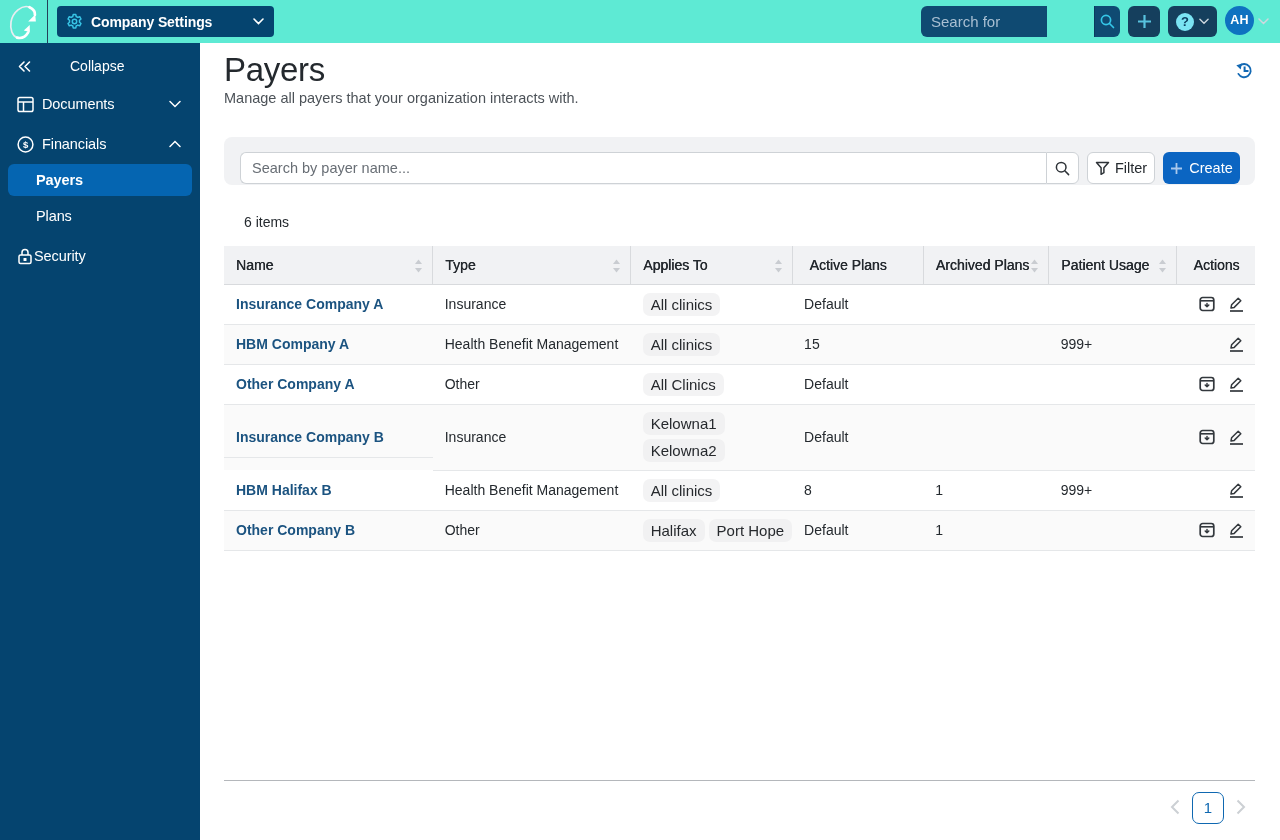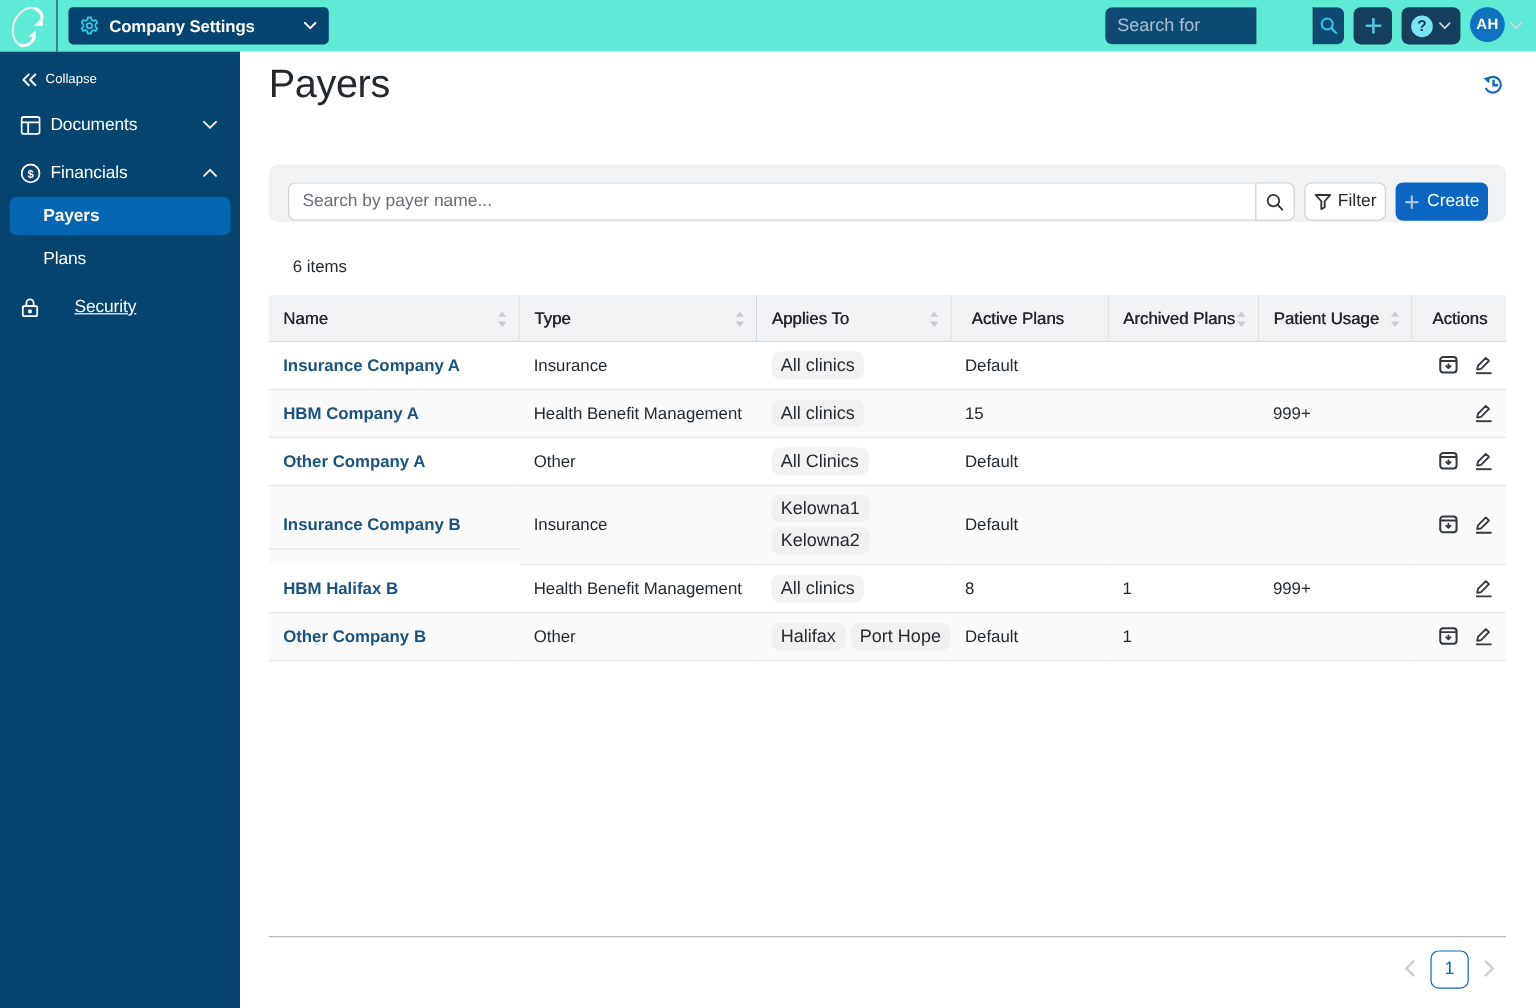--- a/index.html
+++ b/index.html
@@ -21,21 +21,21 @@
 .plus-btn { left:1128px; width:32px; }
 .help-btn { left:1168px; width:49px; }
 .help-circle { width:18px; height:18px; border-radius:50%; background:#7be4f3; color:#0b3c5e; font-size:13px; font-weight:bold; text-align:center; line-height:18px; margin-left:8px; }
 .avatar { position:absolute; left:1225px; top:6px; width:29px; height:29px; border-radius:50%; background:#0e72c0; color:#fff; font-weight:bold; font-size:12.5px; text-align:center; line-height:29px; letter-spacing:.3px; }
 
 
 .sidebar { position:absolute; left:0; top:43px; width:200px; height:797px; background:#05446f; color:#fff; }
 .side-item { position:absolute; left:0; width:200px; height:40px; display:flex; align-items:center; font-size:14.5px; letter-spacing:-0.1px; }
 .side-item .ic { position:absolute; left:17px; top:12px; }
 .side-item .chev { position:absolute; left:169px; top:16px; }
-.collapse-row { position:absolute; top:9px; left:0; width:200px; height:28px; display:flex; align-items:center; font-size:11px; color:#fff; }
+.collapse-row { position:absolute; top:9px; left:0; width:200px; height:28px; display:flex; align-items:center; font-size:14px; color:#fff;gap:32px; }
 .sel { position:absolute; left:8px; top:121px; width:184px; height:32px; background:#0565b1; border-radius:6px; }
 
 
 .main { position:absolute; left:200px; top:43px; width:1080px; height:797px; background:#fff; }
 h1 { font-size:33px; font-weight:400; color:#24292e; position:absolute; left:24px; top:8px; letter-spacing:-0.3px; }
 .subtitle { position:absolute; left:24px; top:47px; font-size:14.5px; color:#4c5258; }
 .history { position:absolute; left:1035px; top:18px; }
 
 .toolbar { position:absolute; left:24px; top:94px; width:1031px; height:48px; background:#f1f2f4; border-radius:8px; }
 .tb-input { position:absolute; left:16px; top:15px; width:806px; height:32px; background:#fff; border:1px solid #ced2d6; border-right:none; border-radius:6px 0 0 6px; font-size:14.5px; color:#686e75; line-height:30px; padding-left:11px; }
@@ -147,26 +147,27 @@
     </div>
   <div class="side-item" style="top:153px;">
       <span style="margin-left:36px;">Plans</span>
     </div>
   <div class="side-item" style="top:193px;">
     <svg class="ic" width="16" height="17" viewBox="0 0 16 17">
         <rect x="2" y="7" width="12" height="8.5" rx="1.5" stroke="#fff" stroke-width="1.5" fill="none"></rect>
         <path d="M5 7V4.5a3 3 0 016 0V7" stroke="#fff" stroke-width="1.5" fill="none"></path>
         <rect x="6.5" y="10" width="3" height="3" rx="0.5" fill="#fff"></rect>
       </svg>
-    <span style="margin-left:62px;text-decoration:underline;">Security</span>
+    <span style="margin-left:34px;">Security</span>
   </div>
 </div>
 
 <div class="main">
   <h1>Payers</h1>
+  <div class="subtitle">Manage all payers that your organization interacts with.</div>
   <svg class="history" width="18" height="18" viewBox="0 0 18 18">
       <path d="M4.4 5.0 A 6.6 6.6 0 1 1 3.4 12.9" stroke="#1268b3" stroke-width="1.8" fill="none" stroke-linecap="round"></path>
       <polygon points="1.3,4.3 6.9,2.8 5.7,8.4" fill="#1268b3"></polygon>
       <path d="M9.6 5.4V10.1h3.9" stroke="#1268b3" stroke-width="2" fill="none"></path>
     </svg>
 
   <div class="toolbar">
     <div class="tb-input">Search by payer name...</div>
     <div class="tb-search">
         <svg width="17" height="17" viewBox="0 0 17 17">

